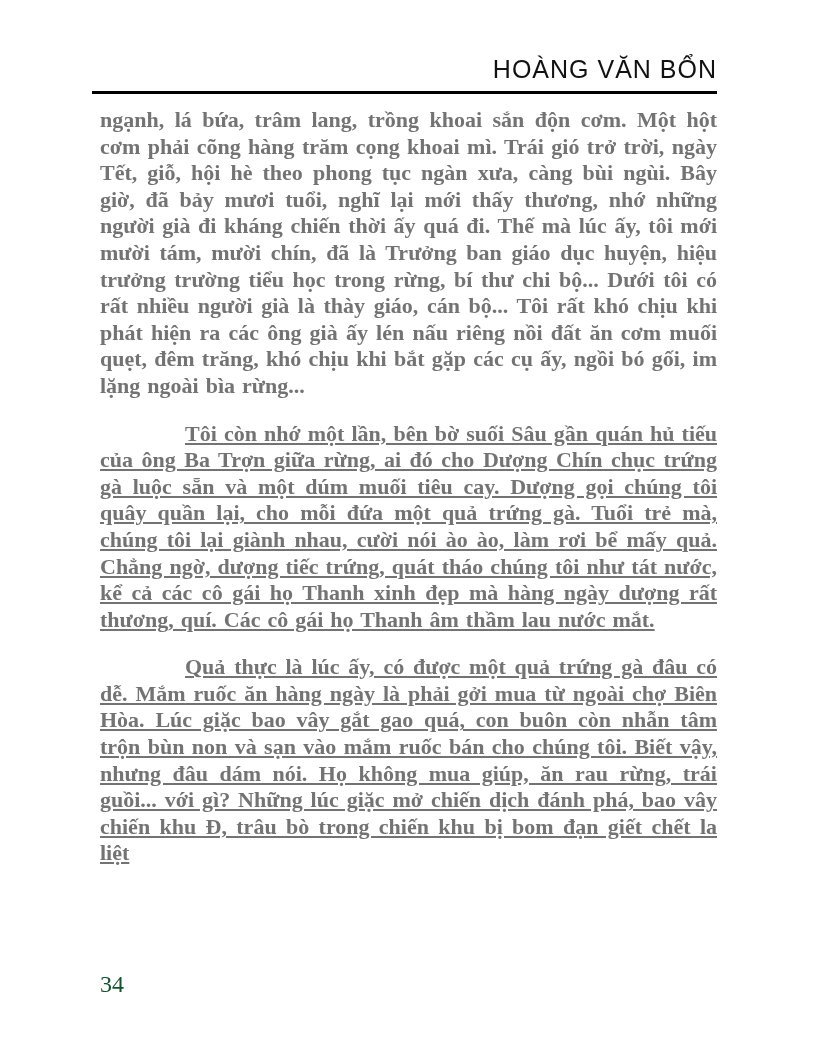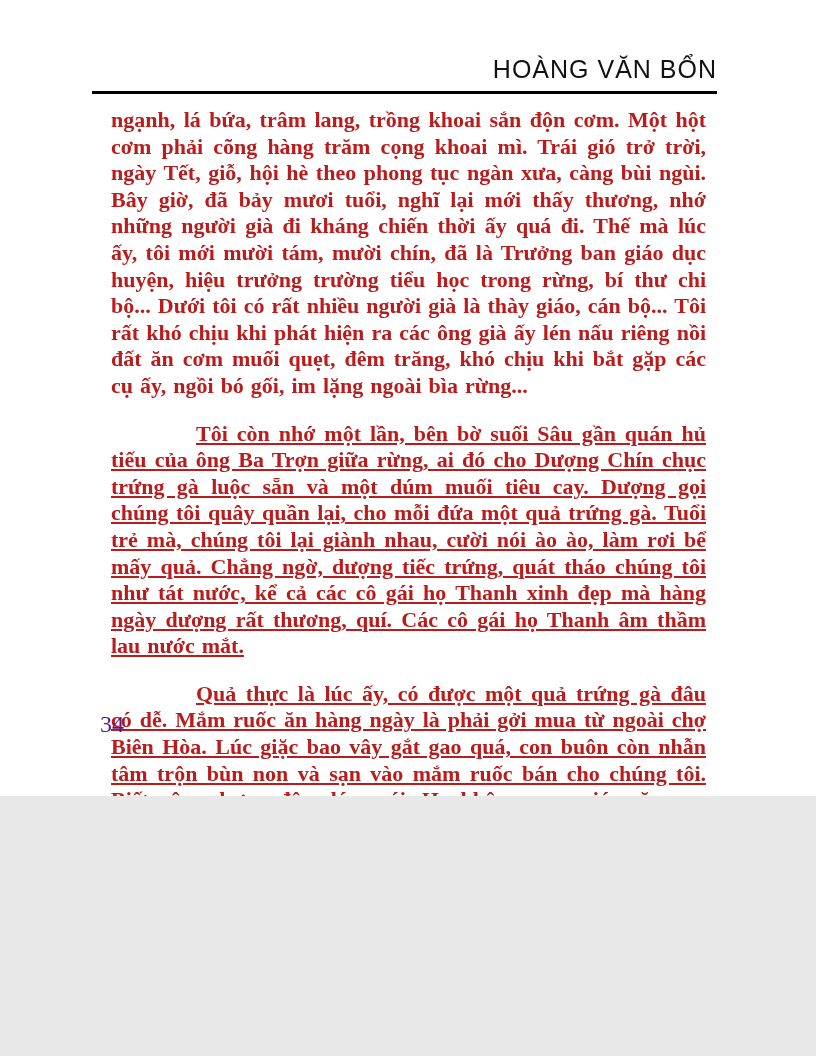--- a/index.html
+++ b/index.html
@@ -3,21 +3,21 @@
 <meta charset="utf-8">
 <style>
   html, body {
     margin: 0;
     padding: 0;
     background: #e8e8e8;
   }
   .page {
     position: relative;
     width: 816px;
-    height: 796px;
+    height: 1056px;
     margin: 0 auto;
     background: #ffffff;
     box-sizing: border-box;
     padding: 54px 99px 0 100px;
     overflow: hidden;
   }
   .running-header {
     text-align: right;
     font-family: "Liberation Sans", sans-serif;
     font-size: 25px;
@@ -28,44 +28,44 @@
   }
   .header-rule {
     border: none;
     border-top: 3px solid #000000;
     margin: 7px 0 0 -8px;
   }
   .body-text {
     margin-top: 13px;
   }
   .body-text p {
-    margin: 11px;
+    margin: 0;
     font-family: "Liberation Serif", serif;
     font-weight: bold;
     font-size: 22px;
     line-height: 26.6px;
-    color: #b91c1c;
+    color: #737373;
     text-align: justify;
     word-spacing: 1.5px;
   }
   .body-text p + p {
     margin-top: 21px;
   }
   .body-text p.indent {
     text-indent: 85px;
     text-decoration: underline;
   }
   .page-number {
     position: absolute;
     left: 100px;
     bottom: 58px;
     font-family: "Liberation Serif", serif;
     font-size: 24px;
     font-weight: 500;
-    color: #4c1d95;
+    color: #14532d;
   }
 </style>
 </head>
 <body>
 
 <div class="page">
 
   <div class="running-header">HOÀNG VĂN BỔN</div>
 
   <hr class="header-rule">

